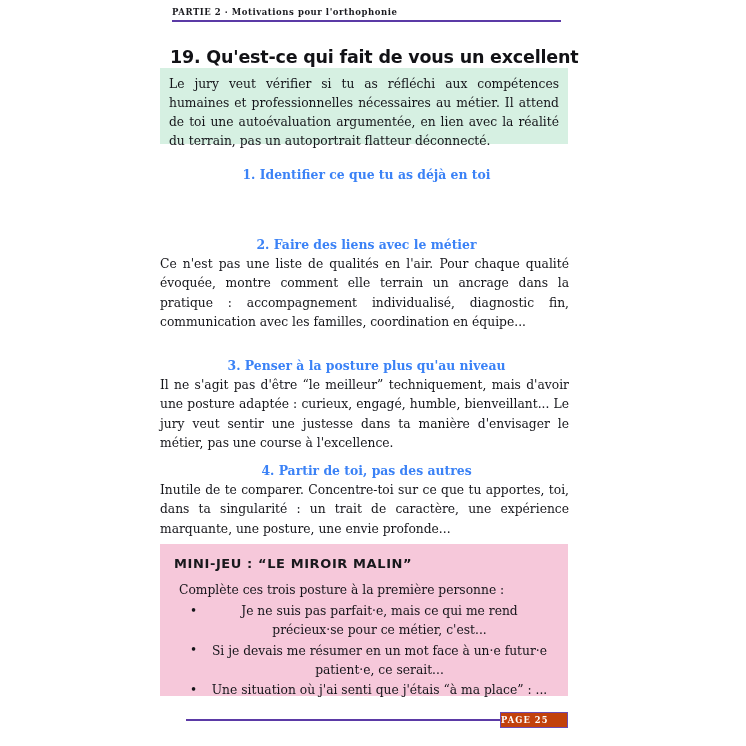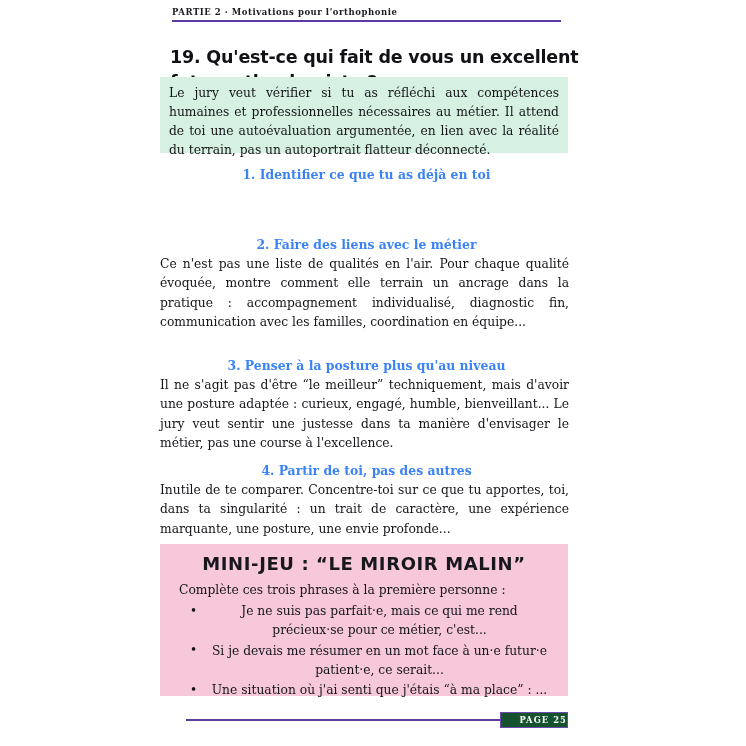--- a/index.html
+++ b/index.html
@@ -59,21 +59,21 @@
     font-size: 17.5px;
     line-height: 25px;
     letter-spacing: -0.2px;
     color: #121216;
   }
 
   
   .callout-green {
     position: absolute;
     left: 160px;
-    top: 77px;
+    top: 68px;
     width: 408px;
     height: 76px;
     background: #d6f0e2;
     box-sizing: border-box;
     padding: 7px 9px 6px 9px;
   }
   .callout-green p {
     margin: 0;
     font-size: 12.3px;
     line-height: 19.1px;
@@ -120,23 +120,22 @@
     top: 544px;
     width: 408px;
     height: 152px;
     background: #f6c8da;
     box-sizing: border-box;
     padding: 10px 14px 10px 14px;
   }
   .minigame-title {
     font-family: "DejaVu Sans", "Liberation Sans", sans-serif;
     font-weight: 700;
-    font-size: 18px;
+    font-size: 13px;
     letter-spacing: 0.6px;
-    text-align: center;
     color: #18181c;
     line-height: 20px;
     margin-bottom: 7px;
   }
   .minigame-intro {
     font-size: 12.3px;
     line-height: 19px;
     color: #15151a;
     margin: 0 0 2px 5px;
   }
@@ -178,29 +177,29 @@
     width: 314px;
     height: 2px;
     background: #5b3aa6;
   }
   .page-badge {
     position: absolute;
     left: 500px;
     top: 0px;
     width: 68px;
     height: 16px;
-    background: #14532d;
+    background: #c2410c;
     border: 1px solid #6b4bb0;
     box-sizing: border-box;
     color: #ffffff;
     font-family: "DejaVu Serif", "Liberation Serif", serif;
     font-weight: 700;
     font-size: 8.3px;
     letter-spacing: 1.1px;
-    text-align: right;
+    text-align: left;
     line-height: 14px;
   }
 </style>
 </head>
 <body>
 
 <div class="page">
 
   <div class="header">
     <div class="header-text">PARTIE 2 · Motivations pour l'orthophonie</div>
@@ -227,21 +226,21 @@
     <p class="lastline-left">Il ne s'agit pas d'être “le meilleur” techniquement, mais d'avoir une posture adaptée : curieux, engagé, humble, bienveillant... Le jury veut sentir une justesse dans ta manière d'envisager le métier, pas une course à l'excellence.</p>
   </div>
 
   <div class="section" id="sec4">
     <h3>4. Partir de toi, pas des autres</h3>
     <p class="lastline-left">Inutile de te comparer. Concentre-toi sur ce que tu apportes, toi, dans ta singularité : un trait de caractère, une expérience marquante, une posture, une envie profonde...</p>
   </div>
 
   <div class="minigame">
     <div class="minigame-title">MINI-JEU : “LE MIROIR MALIN”</div>
-    <p class="minigame-intro">Complète ces trois phrases à la première personne :</p>
+    <p class="minigame-intro">Complète ces trois posture à la première personne :</p>
     <ul class="minigame-list">
       <li>Je ne suis pas parfait·e, mais ce qui me rend précieux·se pour ce métier, c'est...</li>
       <li>Si je devais me résumer en un mot face à un·e futur·e patient·e, ce serait...</li>
       <li>Une situation où j'ai senti que j'étais “à ma place” : ...</li>
     </ul>
   </div>
 
   <div class="footer">
     <div class="footer-rule"></div>
     <div class="page-badge">PAGE 25</div>

